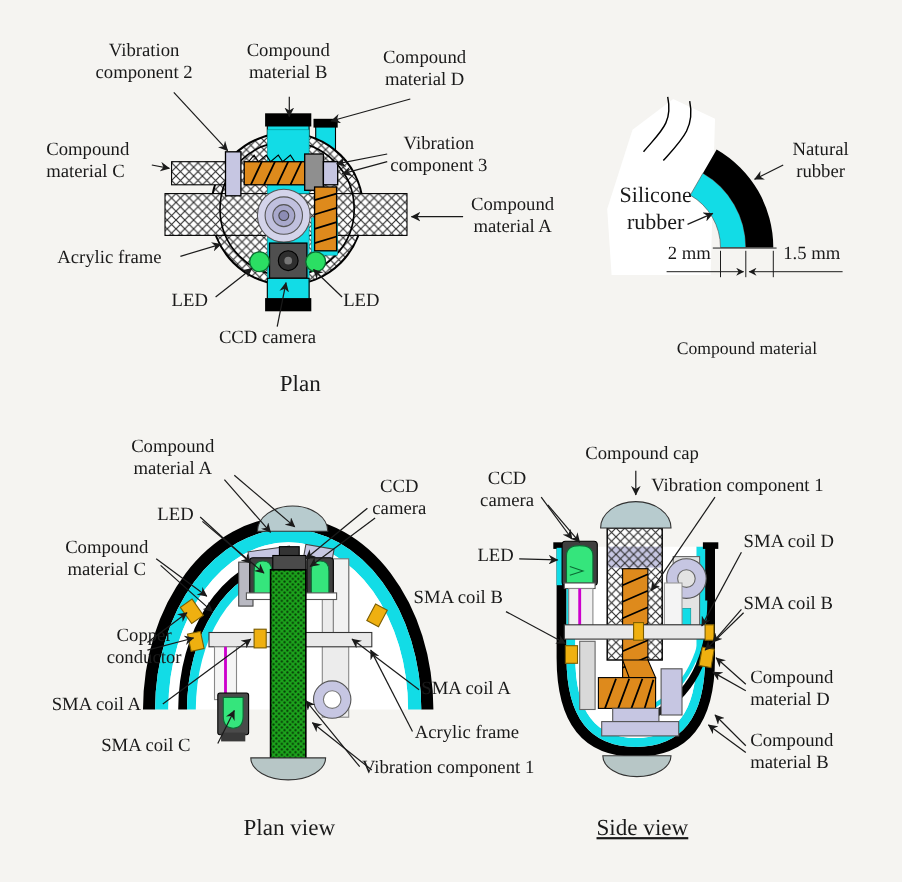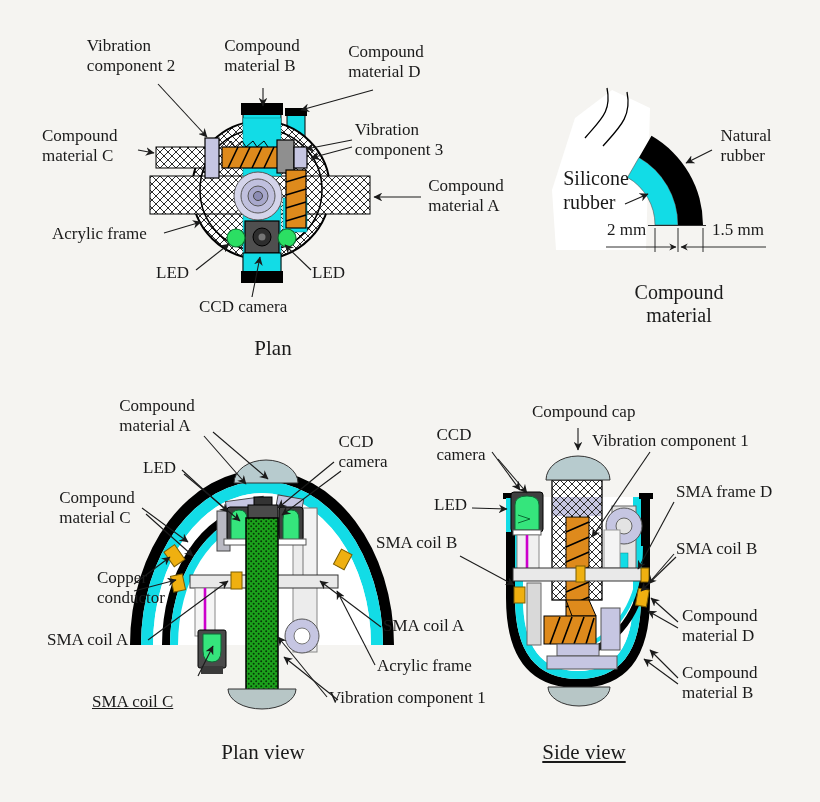--- a/index.html
+++ b/index.html
@@ -1,20 +1,20 @@
 <!DOCTYPE html>
 <html><head>
 <meta charset="utf-8">
 <style>
   html,body{margin:0;padding:0;background:#e9e9e7;}
   .stage{position:relative;width:820px;height:802px;background:#f5f4f1;overflow:hidden;
          font-family:"Liberation Serif","DejaVu Serif",serif;color:#1a1a1a;}
   svg.gfx{position:absolute;left:0;top:0;}
   .label{position:absolute;font-size:17px;line-height:1.18;white-space:pre-line;}
-  .label.c{transform:translateX(-50%);}
+  .label.c{transform:translateX(-50%);text-align:center;}
   .label.l{text-align:left;}
   .caption{position:absolute;font-size:21px;transform:translateX(-50%);text-align:center;}
   .small{font-size:20px;}
 </style>
 </head>
 <body>
 
 <div class="stage">
 
 <svg class="gfx" width="820" height="802" viewBox="0 0 820 802">
@@ -289,45 +289,45 @@
 <div class="label l" style="left:312px;top:263px;">LED</div>
 <div class="label l" style="left:199px;top:297px;">CCD camera</div>
 <div class="caption" style="left:273px;top:336px;">Plan</div>
 
 <div class="label c small" style="left:596px;top:167px;">Silicone
 rubber</div>
 <div class="label c" style="left:746px;top:126px;">Natural
 rubber</div>
 <div class="label l" style="left:607px;top:220px;">2 mm</div>
 <div class="label l" style="left:712px;top:220px;text-align:center;">1.5 mm</div>
-<div class="caption" style="left:679px;top:281px;font-size:20px;">Compound material</div>
+<div class="caption" style="left:679px;top:309px;font-size:16px;">Compound material</div>
 
 <div class="label c" style="left:157px;top:396px;">Compound
 material A</div>
 <div class="label c" style="left:363px;top:432px;">CCD
 camera</div>
 <div class="label l" style="left:143px;top:458px;">LED</div>
 <div class="label c" style="left:97px;top:488px;">Compound
 material C</div>
 <div class="label c" style="left:95px;top:568px;margin-left:36px;">Copper
 conductor</div>
 <div class="label l" style="left:47px;top:630px;">SMA coil A</div>
-<div class="label l" style="left:92px;top:692px;text-decoration:underline;">SMA coil C</div>
+<div class="label l" style="left:92px;top:668px;">SMA coil C</div>
 <div class="label l" style="left:383px;top:616px;">SMA coil A</div>
 <div class="label l" style="left:377px;top:656px;">Acrylic frame</div>
 <div class="label l" style="left:329px;top:688px;">Vibration component 1</div>
 <div class="caption" style="left:263px;top:740px;">Plan view</div>
 
 <div class="label l" style="left:532px;top:402px;">Compound cap</div>
 <div class="label c" style="left:461px;top:425px;">CCD
 camera</div>
 <div class="label l" style="left:592px;top:431px;">Vibration component 1</div>
 <div class="label l" style="left:434px;top:495px;">LED</div>
 <div class="label l" style="left:376px;top:533px;">SMA coil B</div>
-<div class="label l" style="left:676px;top:482px;">SMA frame D</div>
+<div class="label l" style="left:676px;top:482px;">SMA coil D</div>
 <div class="label l" style="left:676px;top:539px;">SMA coil B</div>
 <div class="label l" style="left:682px;top:606px;">Compound
 material D</div>
 <div class="label l" style="left:682px;top:663px;">Compound
 material B</div>
 <div class="caption" style="left:584px;top:740px;text-decoration:underline;">Side view</div>
 
 </div>
 
 </body></html>

